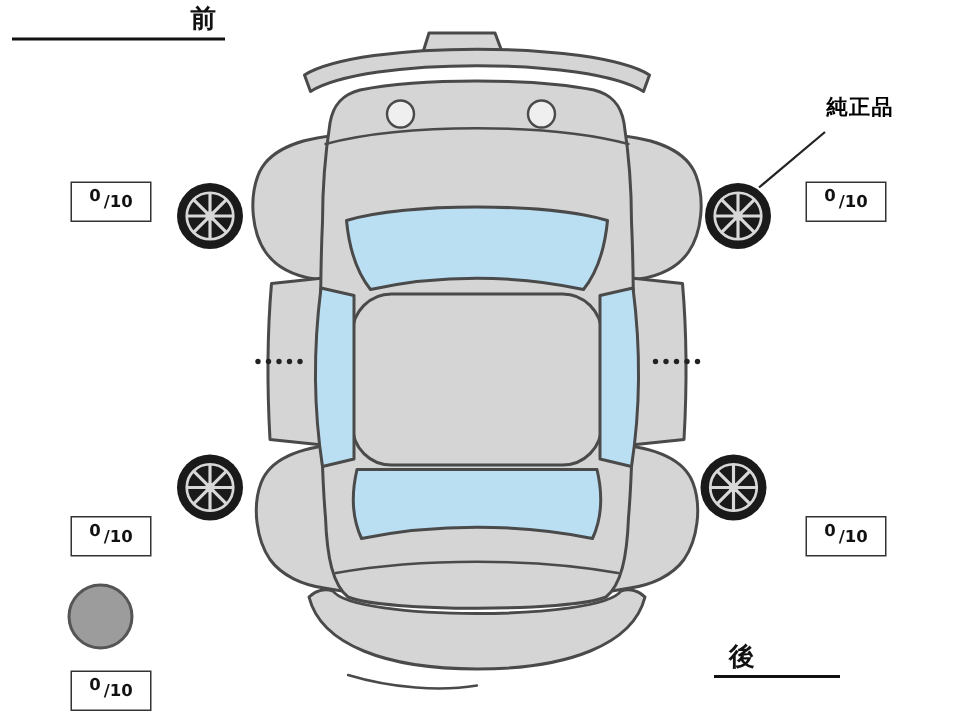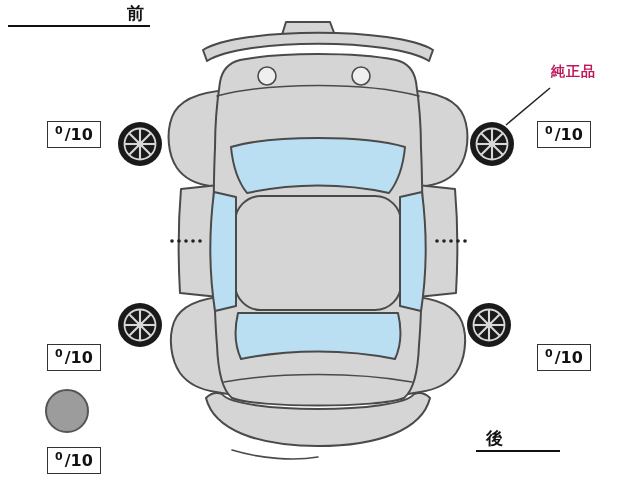--- a/index.html
+++ b/index.html
@@ -22,31 +22,31 @@
   .pointer{stroke:#222;stroke-width:1.5;}
   .spare{fill:#9c9c9c;stroke:#555;stroke-width:2;}
   
   .dir-label{
     position:absolute;border-bottom:2px solid #111;color:#111;
     font-size:17px;font-weight:bold;line-height:23px;height:25px;box-sizing:border-box;
   }
   #front-label{left:8px;top:2px;width:142px;text-align:right;padding-right:6px;}
   #rear-label{left:476px;top:427px;width:84px;text-align:left;padding-left:10px;}
   #genuine-label{
-    position:absolute;left:551px;top:63px;color:#be185d;
+    position:absolute;left:551px;top:63px;color:#000000;
     font-size:14px;font-weight:bold;letter-spacing:1px;text-align:right;
   }
   
   .score-box{
     position:absolute;width:54px;height:27px;background:#fff;
     border:1.5px solid #333;box-sizing:border-box;
     display:flex;align-items:center;justify-content:center;gap:2px;color:#111;
   }
   .score-num{font-size:11px;font-weight:bold;align-self:flex-start;margin-top:2px;}
-  .score-den{font-size:16px;font-weight:bold;line-height:1;}
+  .score-den{font-size:11px;font-weight:bold;line-height:1;}
   .pos-fl{left:47px;top:121px;}
   .pos-fr{left:537px;top:121px;}
   .pos-rl{left:47px;top:344px;}
   .pos-rr{left:537px;top:344px;}
   .pos-sp{left:47px;top:447px;}
 </style>
 </head>
 <body>
 
 <div id="stage">

